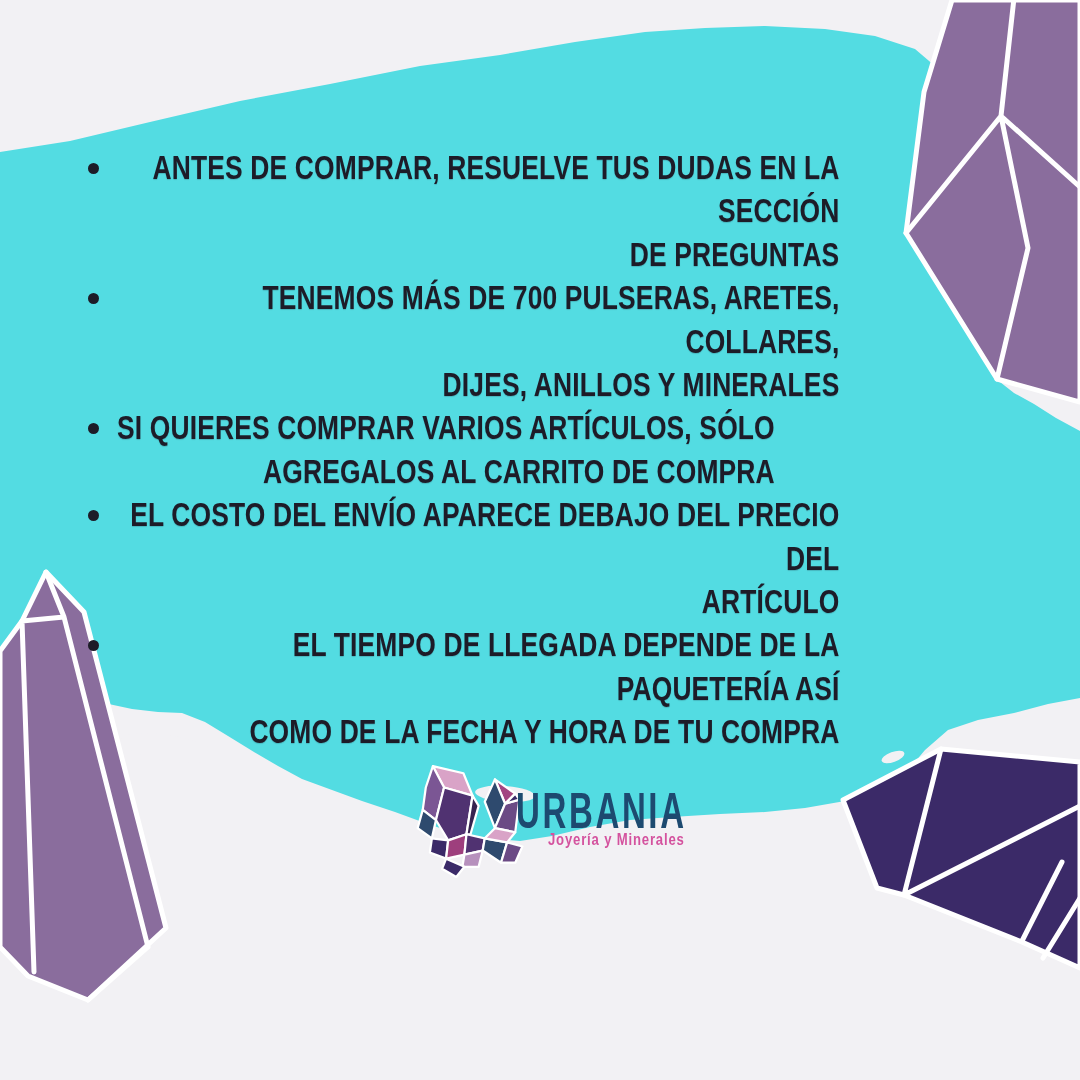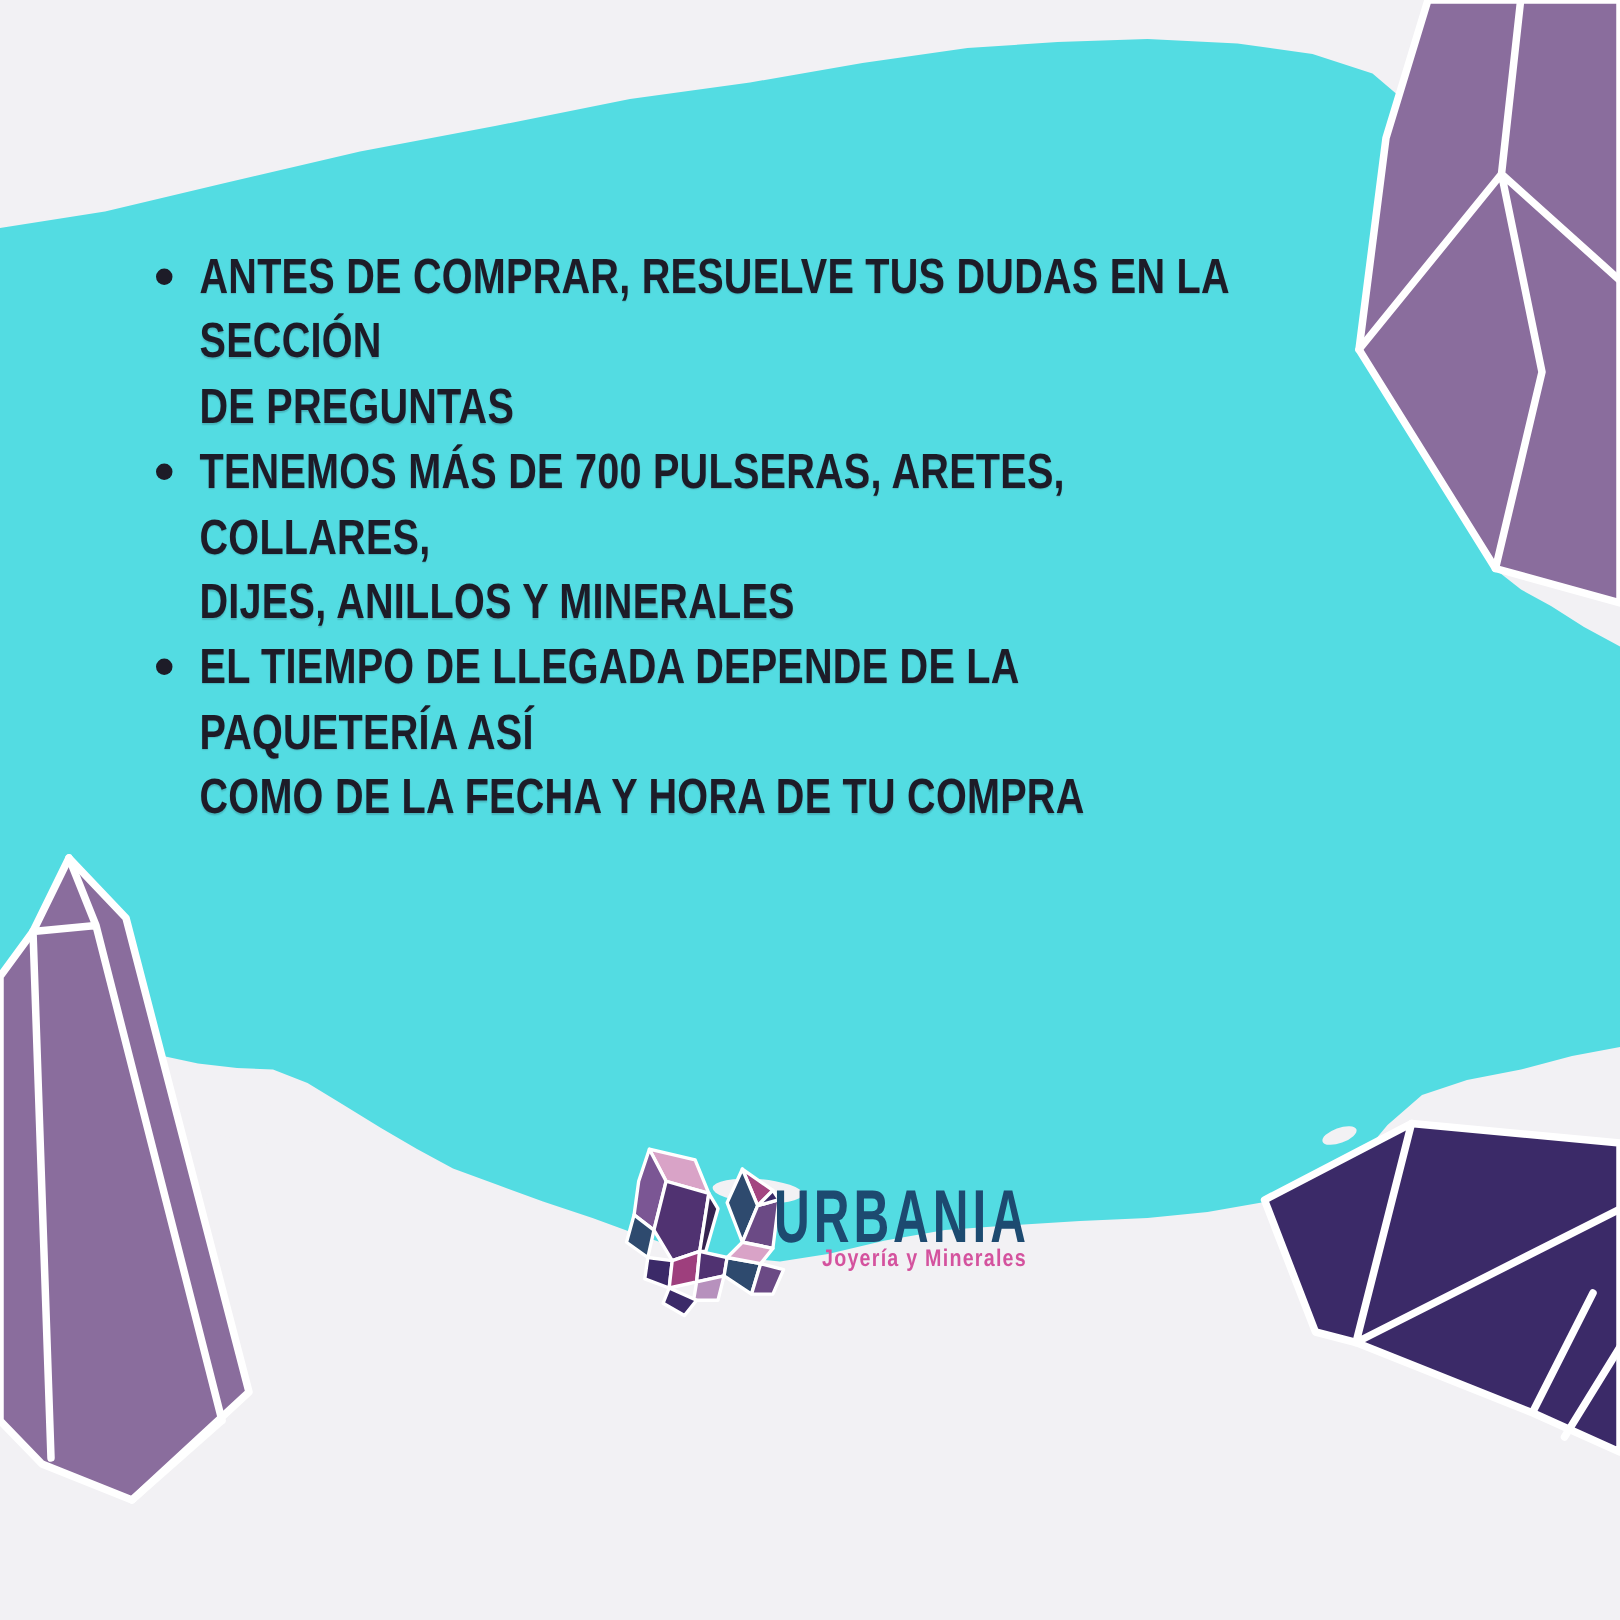--- a/index.html
+++ b/index.html
@@ -5,21 +5,21 @@
   html,body { margin:0; padding:0; background:#ddd; }
   .canvas {
     position:relative; width:1080px; height:1080px; overflow:hidden;
     background:#f2f1f4;
     font-family:"Liberation Sans", sans-serif;
   }
   svg.bg { position:absolute; left:0; top:0; width:1080px; height:1080px; display:block; }
 
   ul.rules {
     position:absolute; left:0; top:146px; width:1020px;
-    margin:16px; padding:0; list-style:none; z-index:3;
+    margin:0; padding:0; list-style:none; z-index:3;text-align:right;
   }
   ul.rules li { display:flex; align-items:flex-start; }
   .dot {
     flex:none; width:11px; height:11px; border-radius:50%;
     background:#1d1c28; margin:17px 18px 0 88px;
   }
   .txt {
     white-space:pre-line;
     font-size:33px; font-weight:bold; line-height:43.4px;
     letter-spacing:0.2px; color:#1d1c28;
@@ -78,20 +78,30 @@
       <span class="txt">ANTES DE COMPRAR, RESUELVE TUS DUDAS EN LA SECCIÓN
 DE PREGUNTAS</span>
     </li>
     <li>
       <span class="dot"></span>
       <span class="txt">TENEMOS MÁS DE 700 PULSERAS, ARETES, COLLARES,
 DIJES, ANILLOS Y MINERALES</span>
     </li>
     <li>
       <span class="dot"></span>
+      <span class="txt">SI QUIERES COMPRAR VARIOS ARTÍCULOS, SÓLO
+AGREGALOS AL CARRITO DE COMPRA</span>
+    </li>
+    <li>
+      <span class="dot"></span>
+      <span class="txt">EL COSTO DEL ENVÍO APARECE DEBAJO DEL PRECIO DEL
+ARTÍCULO</span>
+    </li>
+    <li>
+      <span class="dot"></span>
       <span class="txt">EL TIEMPO DE LLEGADA DEPENDE DE LA PAQUETERÍA ASÍ
 COMO DE LA FECHA Y HORA DE TU COMPRA</span>
     </li>
   </ul>
 
   <div class="logo">
     <svg class="cluster" viewBox="0 0 125 120" stroke="#fff" stroke-width="2.2" stroke-linejoin="round">
       <polygon fill="#d9a3c7" points="27,9 57,16 66,38 38,30"></polygon>
       <polygon fill="#7b5694" points="27,9 38,30 30,62 17,52 20,30"></polygon>
       <polygon fill="#503271" points="38,30 66,38 60,76 42,82 30,62"></polygon>

